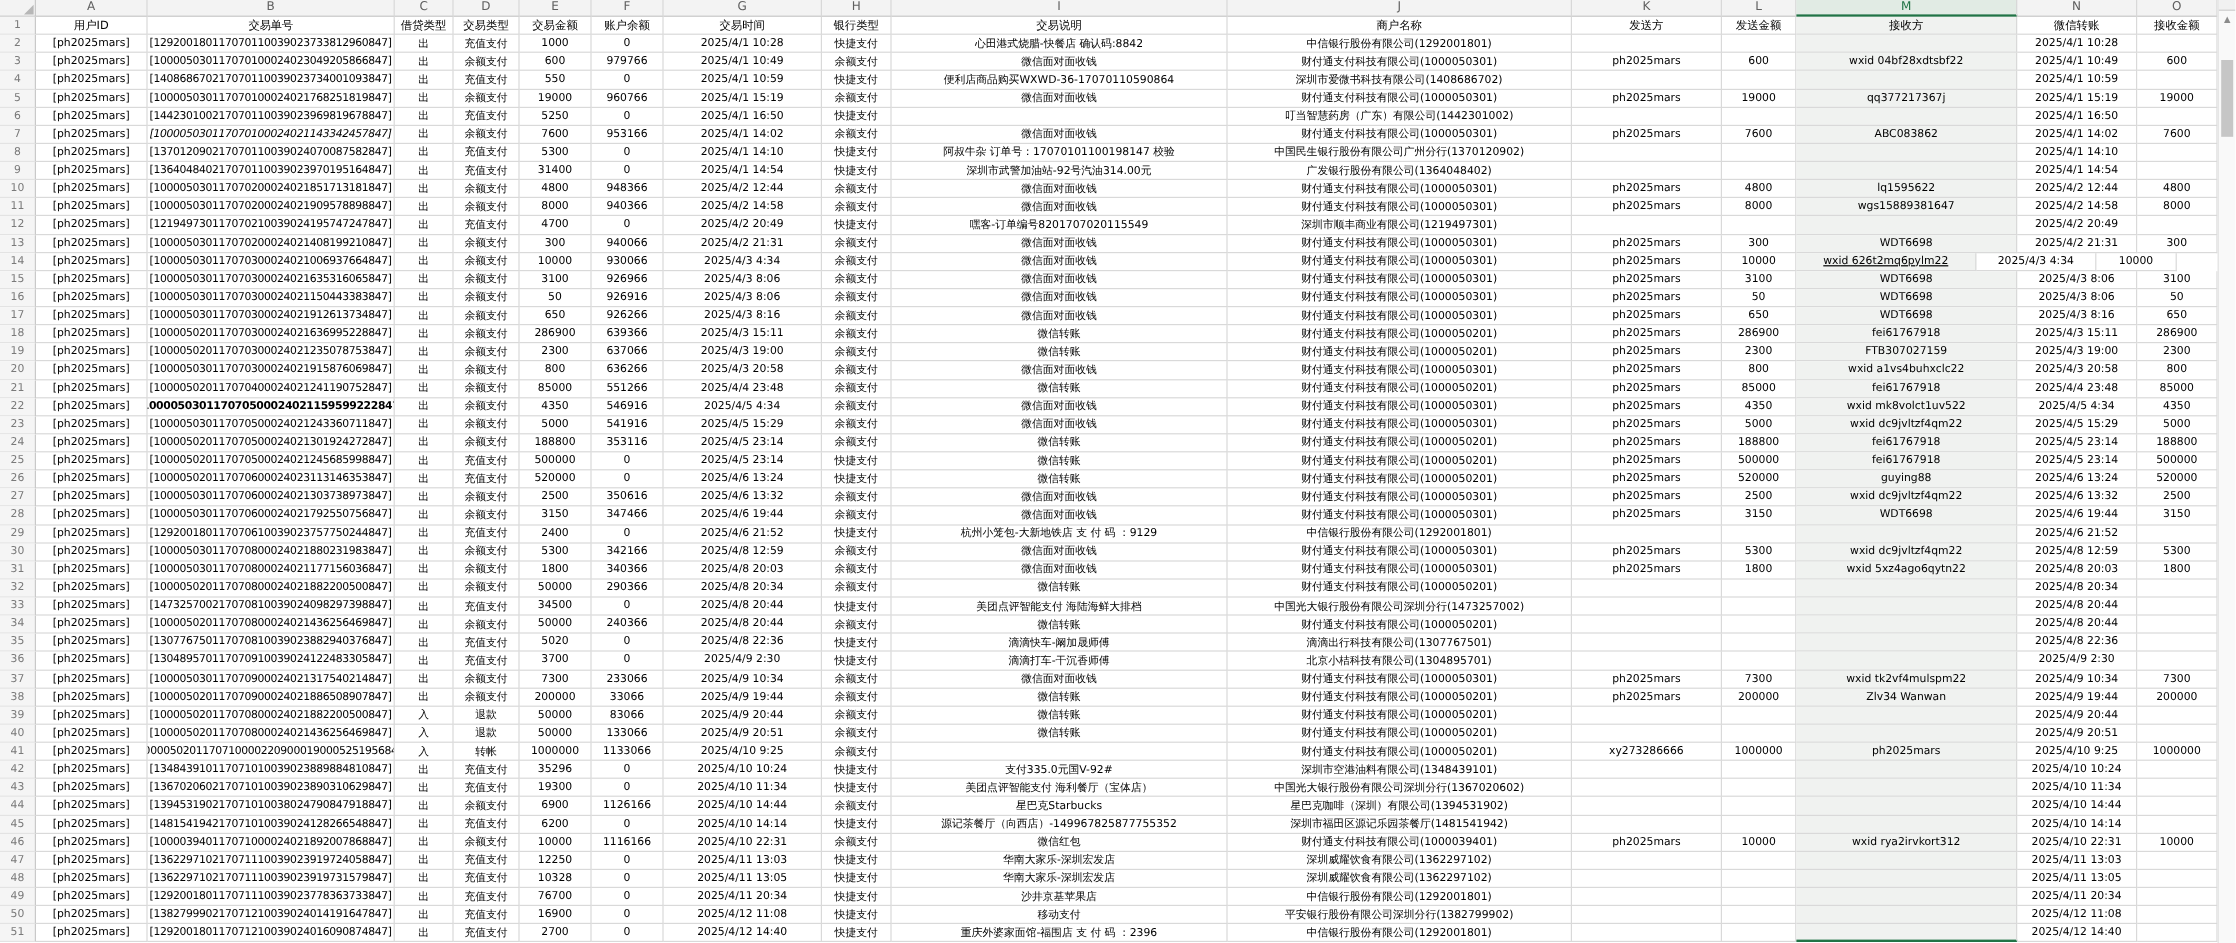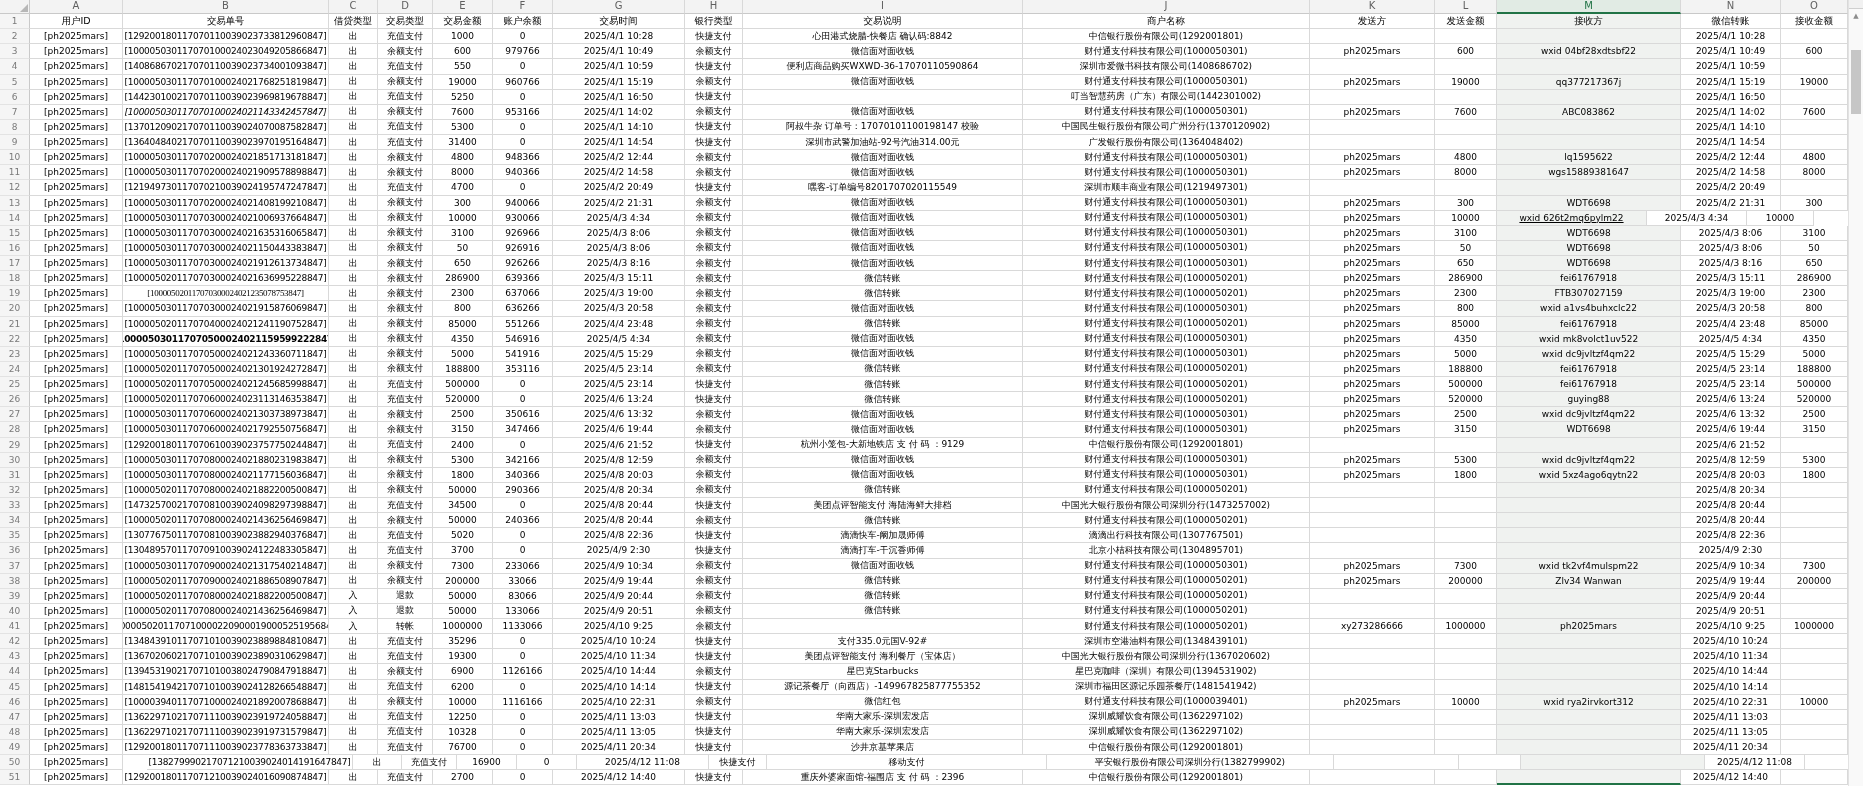--- a/index.html
+++ b/index.html
@@ -379,21 +379,21 @@
         <div class="cell" style="width: 287px;">财付通支付科技有限公司(1000050201)</div>
         <div class="cell" style="width: 125px;">ph2025mars</div>
         <div class="cell" style="width: 62px;">286900</div>
         <div class="cell selcol" style="width: 184px;">fei61767918</div>
         <div class="cell" style="width: 100px;">2025/4/3 15:11</div>
         <div class="cell" style="width: 67px;">286900</div>
       </div>
       <div class="row">
         <div class="rn">19</div>
         <div class="cell" style="width: 93px;">[ph2025mars]</div>
-        <div class="cell bnum" style="width: 206px; font-family: Liberation Serif, serif;">[100005020117070300024021235078753847]</div>
+        <div class="cell bnum" style="width: 206px;">[100005020117070300024021235078753847]</div>
         <div class="cell" style="width: 49px;">出</div>
         <div class="cell" style="width: 55px;">余额支付</div>
         <div class="cell" style="width: 60px;">2300</div>
         <div class="cell" style="width: 60px;">637066</div>
         <div class="cell" style="width: 132px;">2025/4/3 19:00</div>
         <div class="cell" style="width: 58px;">余额支付</div>
         <div class="cell" style="width: 280px;">微信转账</div>
         <div class="cell" style="width: 287px;">财付通支付科技有限公司(1000050201)</div>
         <div class="cell" style="width: 125px;">ph2025mars</div>
         <div class="cell" style="width: 62px;">2300</div>
@@ -937,21 +937,21 @@
         <div class="cell" style="width: 287px;">中信银行股份有限公司(1292001801)</div>
         <div class="cell" style="width: 125px;"></div>
         <div class="cell" style="width: 62px;"></div>
         <div class="cell selcol" style="width: 184px;"></div>
         <div class="cell" style="width: 100px;">2025/4/11 20:34</div>
         <div class="cell" style="width: 67px;"></div>
       </div>
       <div class="row">
         <div class="rn">50</div>
         <div class="cell" style="width: 93px;">[ph2025mars]</div>
-        <div class="cell bnum" style="width: 206px; margin-left: 24px;">[138279990217071210039024014191647847]</div>
+        <div class="cell bnum" style="width: 206px;">[138279990217071210039024014191647847]</div>
         <div class="cell" style="width: 49px;">出</div>
         <div class="cell" style="width: 55px;">充值支付</div>
         <div class="cell" style="width: 60px;">16900</div>
         <div class="cell" style="width: 60px;">0</div>
         <div class="cell" style="width: 132px;">2025/4/12 11:08</div>
         <div class="cell" style="width: 58px;">快捷支付</div>
         <div class="cell" style="width: 280px;">移动支付</div>
         <div class="cell" style="width: 287px;">平安银行股份有限公司深圳分行(1382799902)</div>
         <div class="cell" style="width: 125px;"></div>
         <div class="cell" style="width: 62px;"></div>

